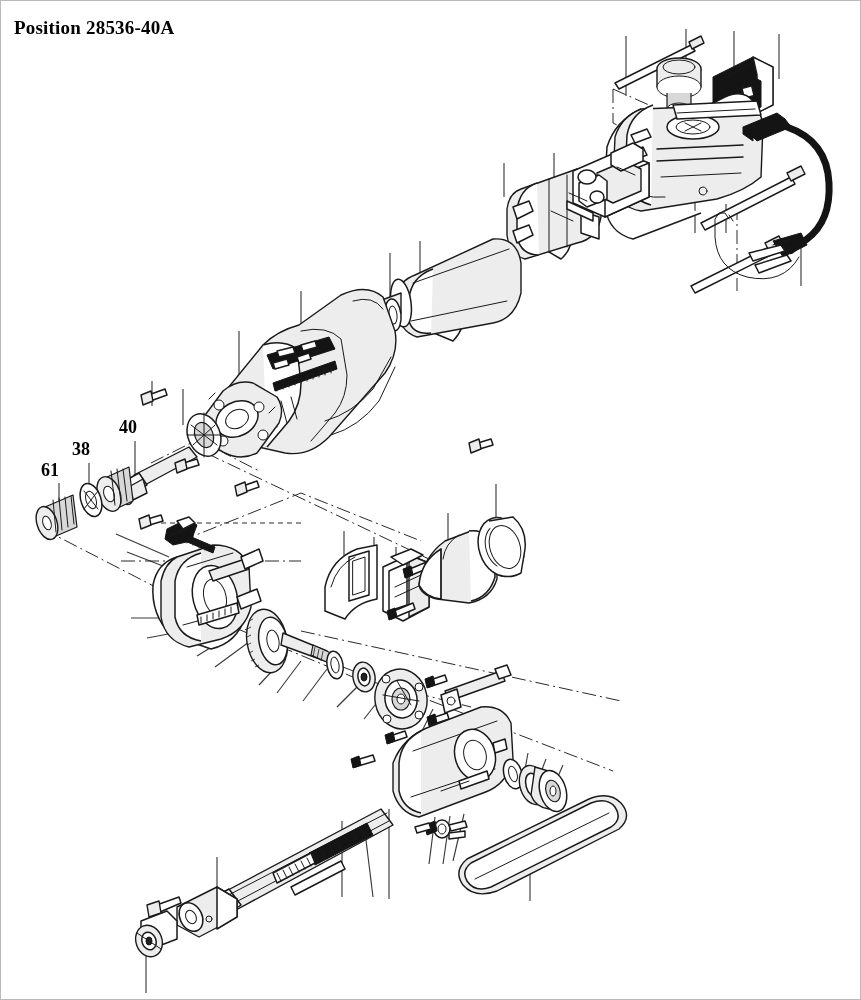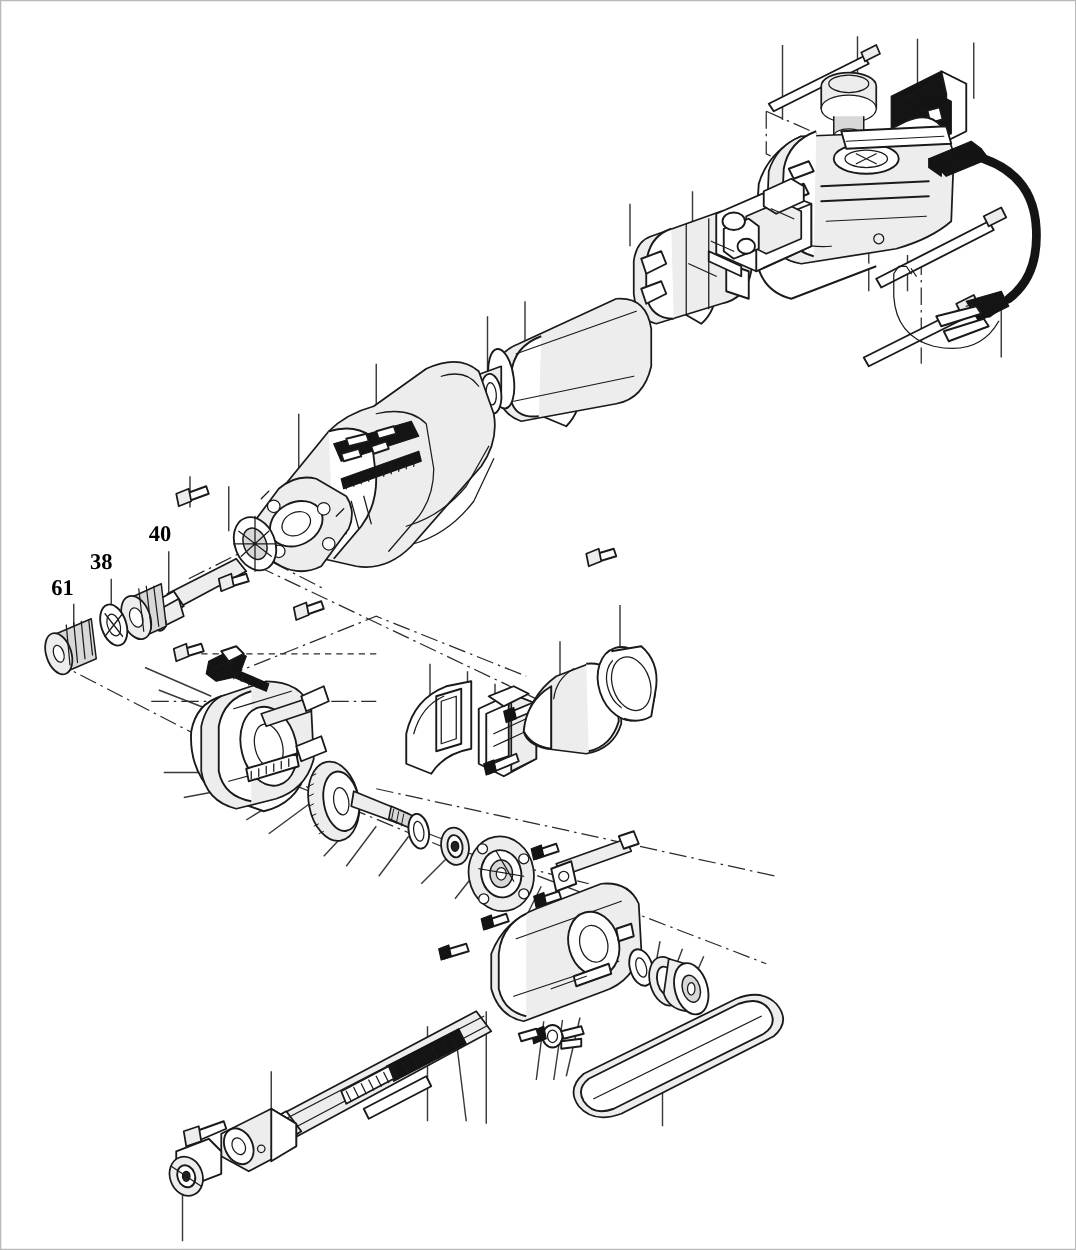--- a/index.html
+++ b/index.html
@@ -23,20 +23,21 @@
     color:#000;
     white-space:nowrap;
   }
   #diagram{position:absolute;left:0;top:0;width:861px;height:1000px;}
 </style>
 </head>
 <body>
 
 <div id="page">
 
+  <div id="title">Position 28536-40A</div>
 
   <svg id="diagram" viewBox="0 0 861 1000" xmlns="http://www.w3.org/2000/svg">
     <defs>
       <style>
         .l   { fill:none; stroke:#1a1a1a; stroke-width:1.5; stroke-linejoin:round; stroke-linecap:round; }
         .lt  { fill:none; stroke:#1a1a1a; stroke-width:1; stroke-linejoin:round; stroke-linecap:round; }
         .lth { fill:none; stroke:#1a1a1a; stroke-width:0.8; }
         .fw  { fill:#ffffff; stroke:#1a1a1a; stroke-width:1.5; stroke-linejoin:round; }
         .fwt { fill:#ffffff; stroke:#1a1a1a; stroke-width:1; stroke-linejoin:round; }
         .fg  { fill:#ededed; stroke:#1a1a1a; stroke-width:1.4; stroke-linejoin:round; }

